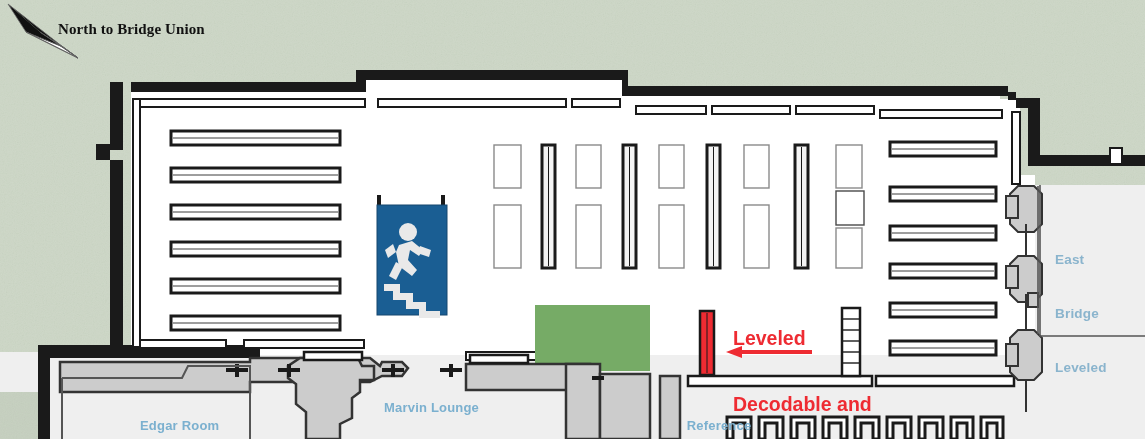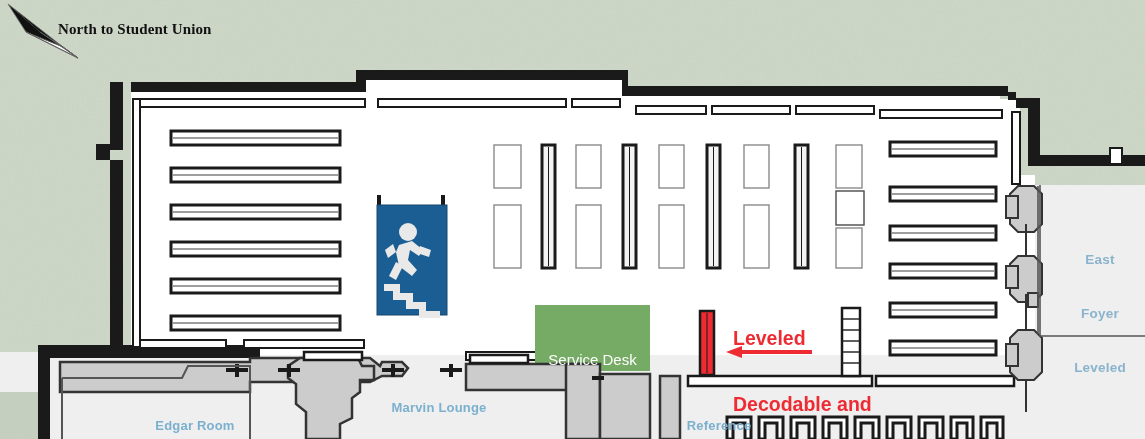--- a/index.html
+++ b/index.html
@@ -8,21 +8,21 @@
     font-family:"Liberation Sans", sans-serif;
     background:#d9e1d4;
   }
   #map{position:relative;width:1145px;height:439px;overflow:hidden;background:#d9e1d4;}
   #map svg{position:absolute;left:0;top:0;}
 
   .lbl{position:absolute;white-space:pre;}
 
   .room-label{
     color:#7bb0cf;font-size:13px;font-weight:bold;letter-spacing:.2px;
-    text-align:center;line-height:16px;
+    text-align:left;line-height:16px;
   }
   .room-label.east{color:#8ab4cd;line-height:18px;font-size:13.5px;}
 
   .annot{
     color:#ee2b32;font-size:19.5px;font-weight:bold;line-height:22px;
     text-align:left;
   }
 
   .deskname{
     color:#ffffff;font-size:15px;font-weight:normal;text-align:center;
@@ -315,37 +315,36 @@
 
     <g>
       <path d="M 63,47 L 8,4 L 40,32 Z" fill="#111111"></path>
       <path d="M 63,47 L 40,32 L 8,4 L 26,32 Z" fill="#111111"></path>
       <path d="M 63,47 L 26,32 L 78,58 Z" fill="#ffffff" stroke="#555" stroke-width="1"></path>
       <path d="M 63,47 L 78,58 L 40,32 Z" fill="#ffffff" stroke="#555" stroke-width="1"></path>
       <path d="M 8,4 L 63,47 L 78,58 L 26,32 Z" fill="none" stroke="#666" stroke-width="0.8"></path>
     </g>
   </svg>
 
-  <div class="lbl north-txt" style="left:58px;top:21px;">North to Student Union</div>
+  <div class="lbl north-txt" style="left:58px;top:21px;">North to Bridge Union</div>
 
   <div class="lbl deskname" style="left:535px;top:312px;width:115px;">
-    <div>Service Desk</div>
   </div>
 
   <div class="lbl annot" style="left:733px;top:283px;">
     <div>Leveled</div>
     <div>Decodable and</div>
     
   </div>
 
   <div class="lbl room-label" style="left:140px;top:418px;width:110px;">Edgar Room</div>
 
   <div class="lbl room-label" style="left:384px;top:400px;width:110px;">Marvin Lounge</div>
 
   <div class="lbl room-label" style="left:679px;top:418px;width:80px;text-align:center;">Reference</div>
 
   <div class="lbl room-label east" style="left:1055px;top:215px;width:90px;">
     <div>East</div>
-    <div>Foyer</div>
+    <div>Bridge</div>
     <div>Leveled</div>
   </div>
 
 </div>
 
 </body></html>

